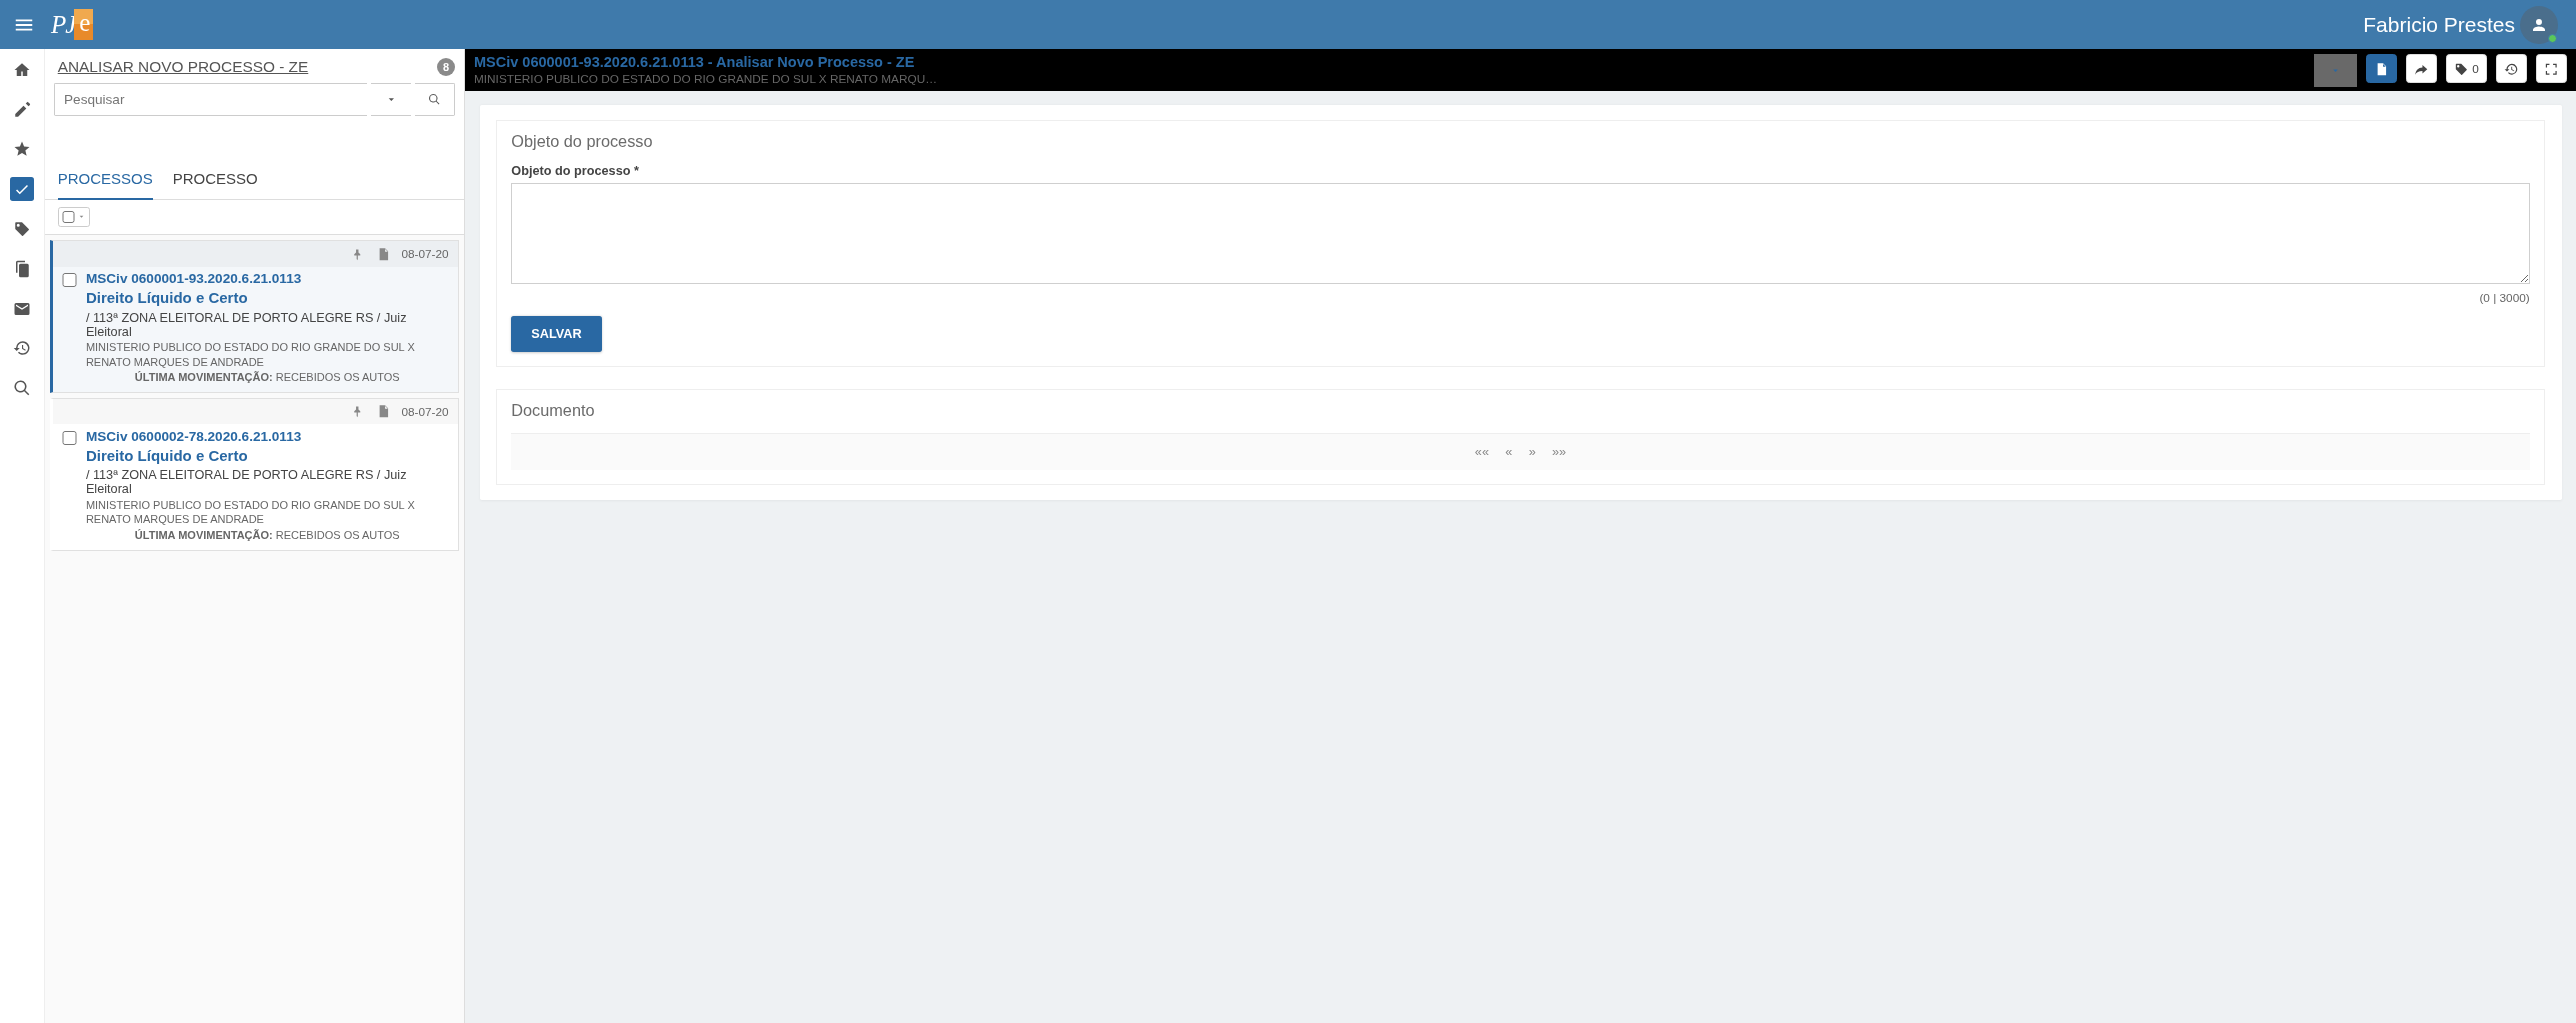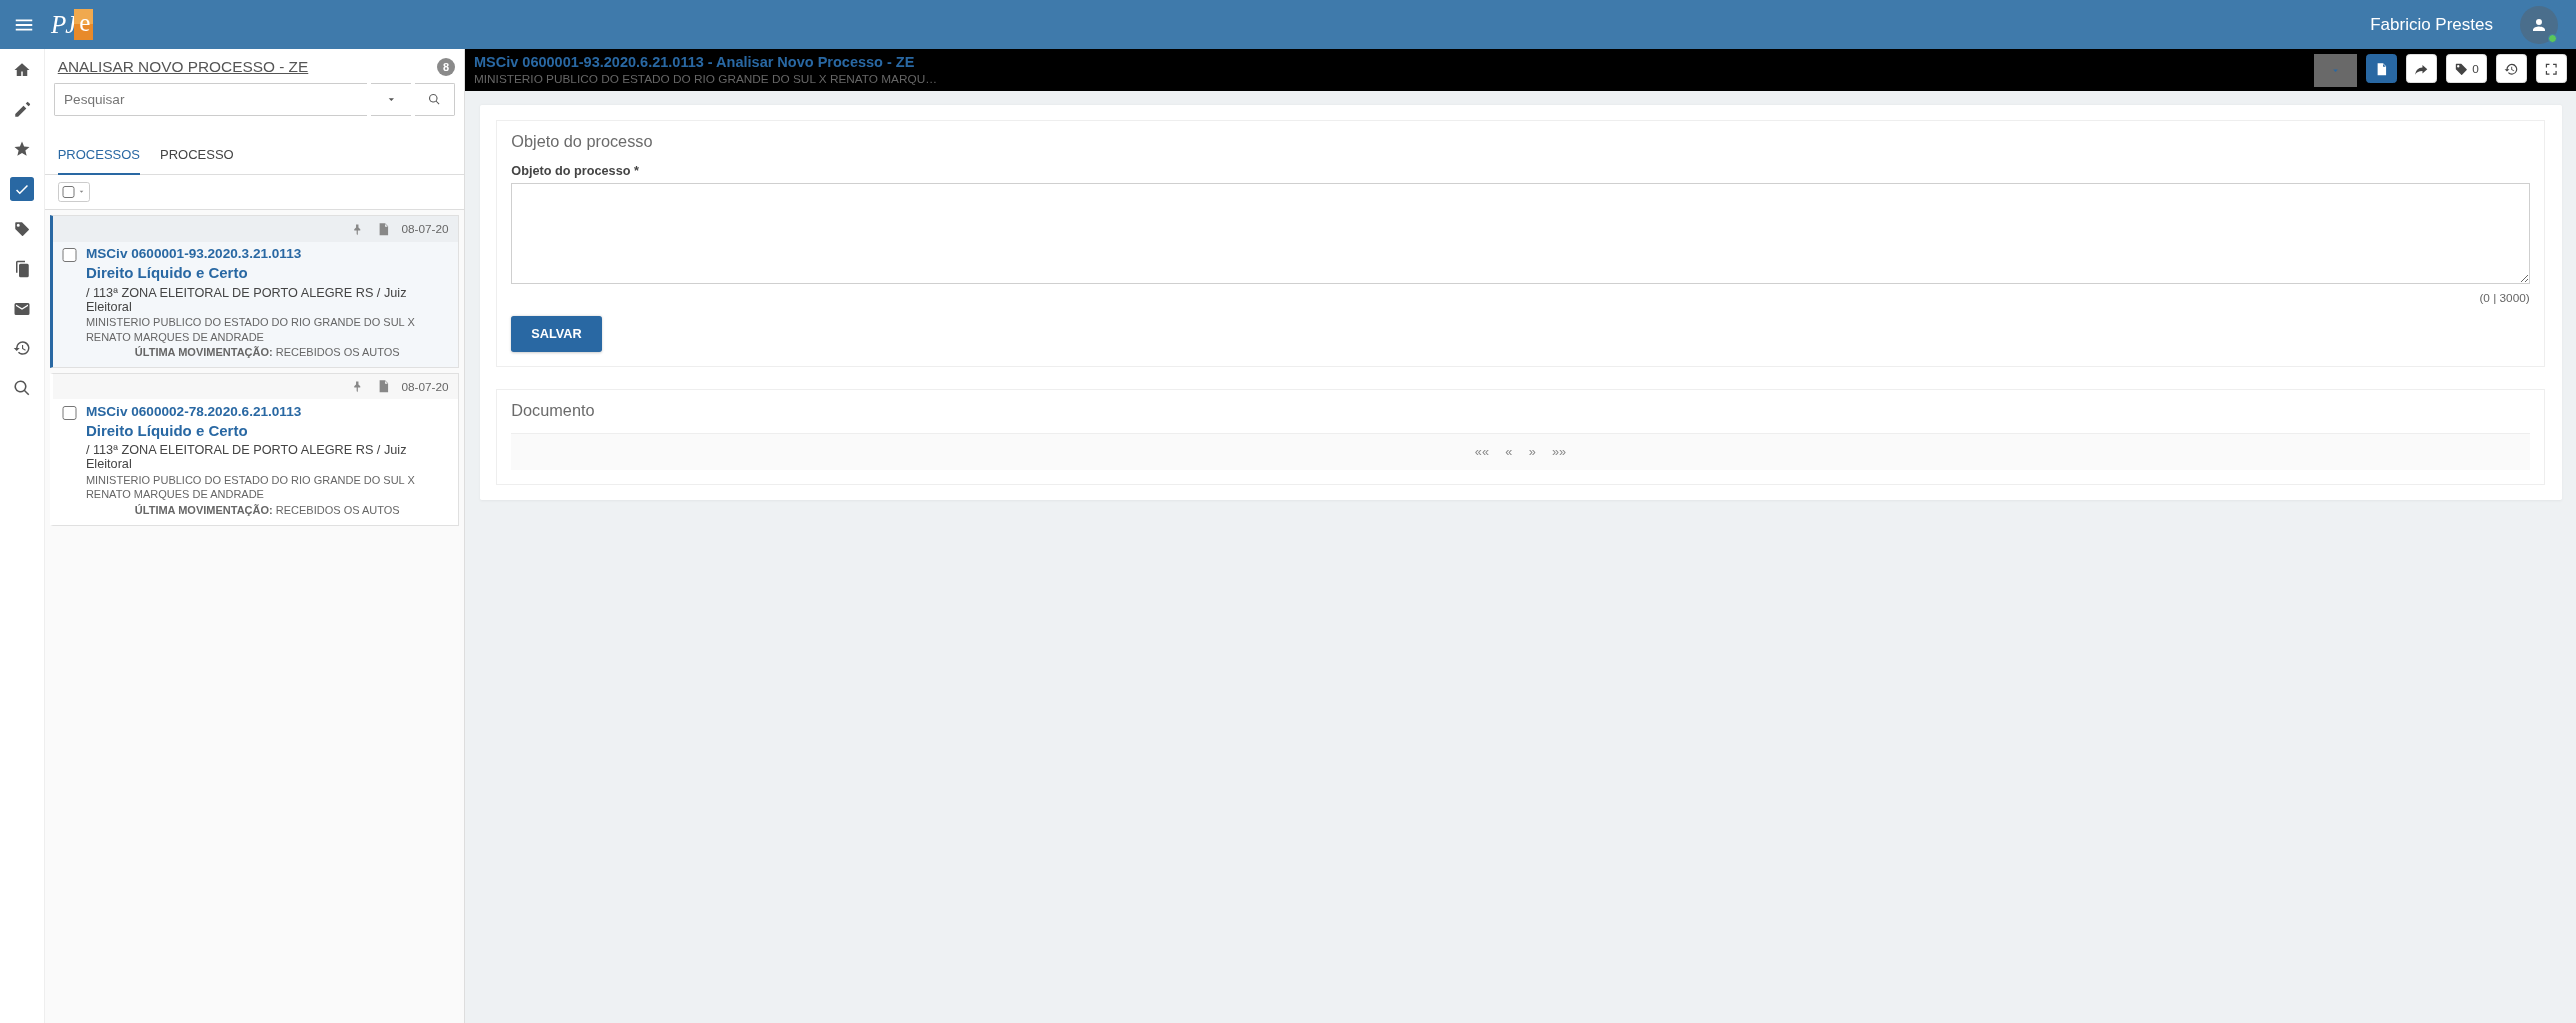--- a/index.html
+++ b/index.html
@@ -19,21 +19,21 @@
       background: #3f7aab;
       color: #fff;
     }
     .hamburger { width: 22px; height: 22px; cursor: pointer; margin-right: 16.3px; }
     .hamburger svg { width: 100%; height: 100%; }
     .logo { font-size: 25px; font-weight: 300; font-family: Georgia, serif; letter-spacing: -0.9px; display: flex; align-items: center; }
     .logo .p { color: #fff; font-style: italic; }
     .logo .j { color: #fff; font-style: italic; }
     .logo .e { color: #e8a14a; background: linear-gradient(to bottom, #f0a94e 50%, #e88a2a 50%); color: #fff; display: inline-block; padding: 0 3.6px 3.6px 5.4px; margin-left: -1.8px; font-style: normal; font-weight: 400;}
     .topbar-spacer { flex: 1; }
-    .username { font-size: 17px; margin-right: 27px; }
+    .username { font-size: 21px; margin-right: 5px; }
     .avatar {
       width: 38px; height: 38px; border-radius: 50%;
       background: #4a6e8c;
       display: flex; align-items: center; justify-content: center;
       position: relative;
     }
     .avatar svg { width: 18px; height: 18px; fill: #fff; }
     .avatar-online {
       position: absolute; right: 0.9px; bottom: 0.9px;
       width: 9px; height: 9px; border-radius: 50%;
@@ -83,21 +83,21 @@
     .search-dd, .search-btn {
       width: 40px; height: 33px; background: #fff; border: 0.9px solid #ccc;
       display: flex; align-items: center; justify-content: center; cursor: pointer;
     }
     .search-dd { border-left: none; border-right: none; }
     .search-btn { border-radius: 0 1.8px 1.8px 0; border-left: none; }
     .search-dd svg, .search-btn svg { width: 12.7px; height: 12.7px; fill: #555; }
 
     .tabs-row { display: flex; gap: 20px; padding: 18px 12.7px 0 12.7px; border-bottom: 0.9px solid #ddd; }
     .tab {
-      padding: 7.2px 0 11px 0; font-size: 13px; color: #444; cursor: pointer;
+      padding: 7.2px 0 11px 0; font-size: 15px; color: #444; cursor: pointer; margin-top: 23px;
     }
     .tab.active { color: #2968a3; border-bottom: 2.7px solid #2968a3; margin-bottom: -0.9px; font-weight: 500;}
 
     .list-tools { display: flex; align-items: center; padding: 7.2px 12.7px; border-bottom: 0.9px solid #ddd; }
     .list-checkbox-group { display: flex; align-items: center; border: 0.9px solid #ccc; border-radius: 2.7px; padding: 1.8px 3.6px; gap: 1.8px;}
     .list-checkbox { width: 12.7px; height: 12.7px; }
     .list-caret svg { width: 9px; height: 9px; fill: #888; }
 
     .process-list { flex: 1; overflow-y: auto; background: #fafafa; }
     .process-item {
@@ -296,21 +296,21 @@
           <span class="mini-icon">
             <svg viewBox="0 0 24 24">
                 <path d="M6 2h9l5 5v15H6zM15 3.5V8h4.5z"></path>
               </svg>
           </span>
           <span class="pi-date">08-07-20</span>
         </div>
         <div class="pi-body">
           <input type="checkbox" class="pi-cb" style="">
           <div class="pi-text">
-            <div class="pi-title"><a href="#">MSCiv 0600001-93.2020.3.21.0113</a></div>
+            <div class="pi-title"><a href="#">MSCiv 0600001-93.2020.6.21.0113</a></div>
             <div class="pi-subtitle">Direito Líquido e Certo</div>
             <div class="pi-location">/ 113ª ZONA ELEITORAL DE PORTO ALEGRE RS / Juiz Eleitoral</div>
             <div class="pi-parties">MINISTERIO PUBLICO DO ESTADO DO RIO GRANDE DO SUL X RENATO MARQUES DE ANDRADE</div>
             <div class="pi-last">
               <b>ÚLTIMA MOVIMENTAÇÃO:</b>
               <span>RECEBIDOS OS AUTOS</span>
             </div>
           </div>
         </div>
       </div>

